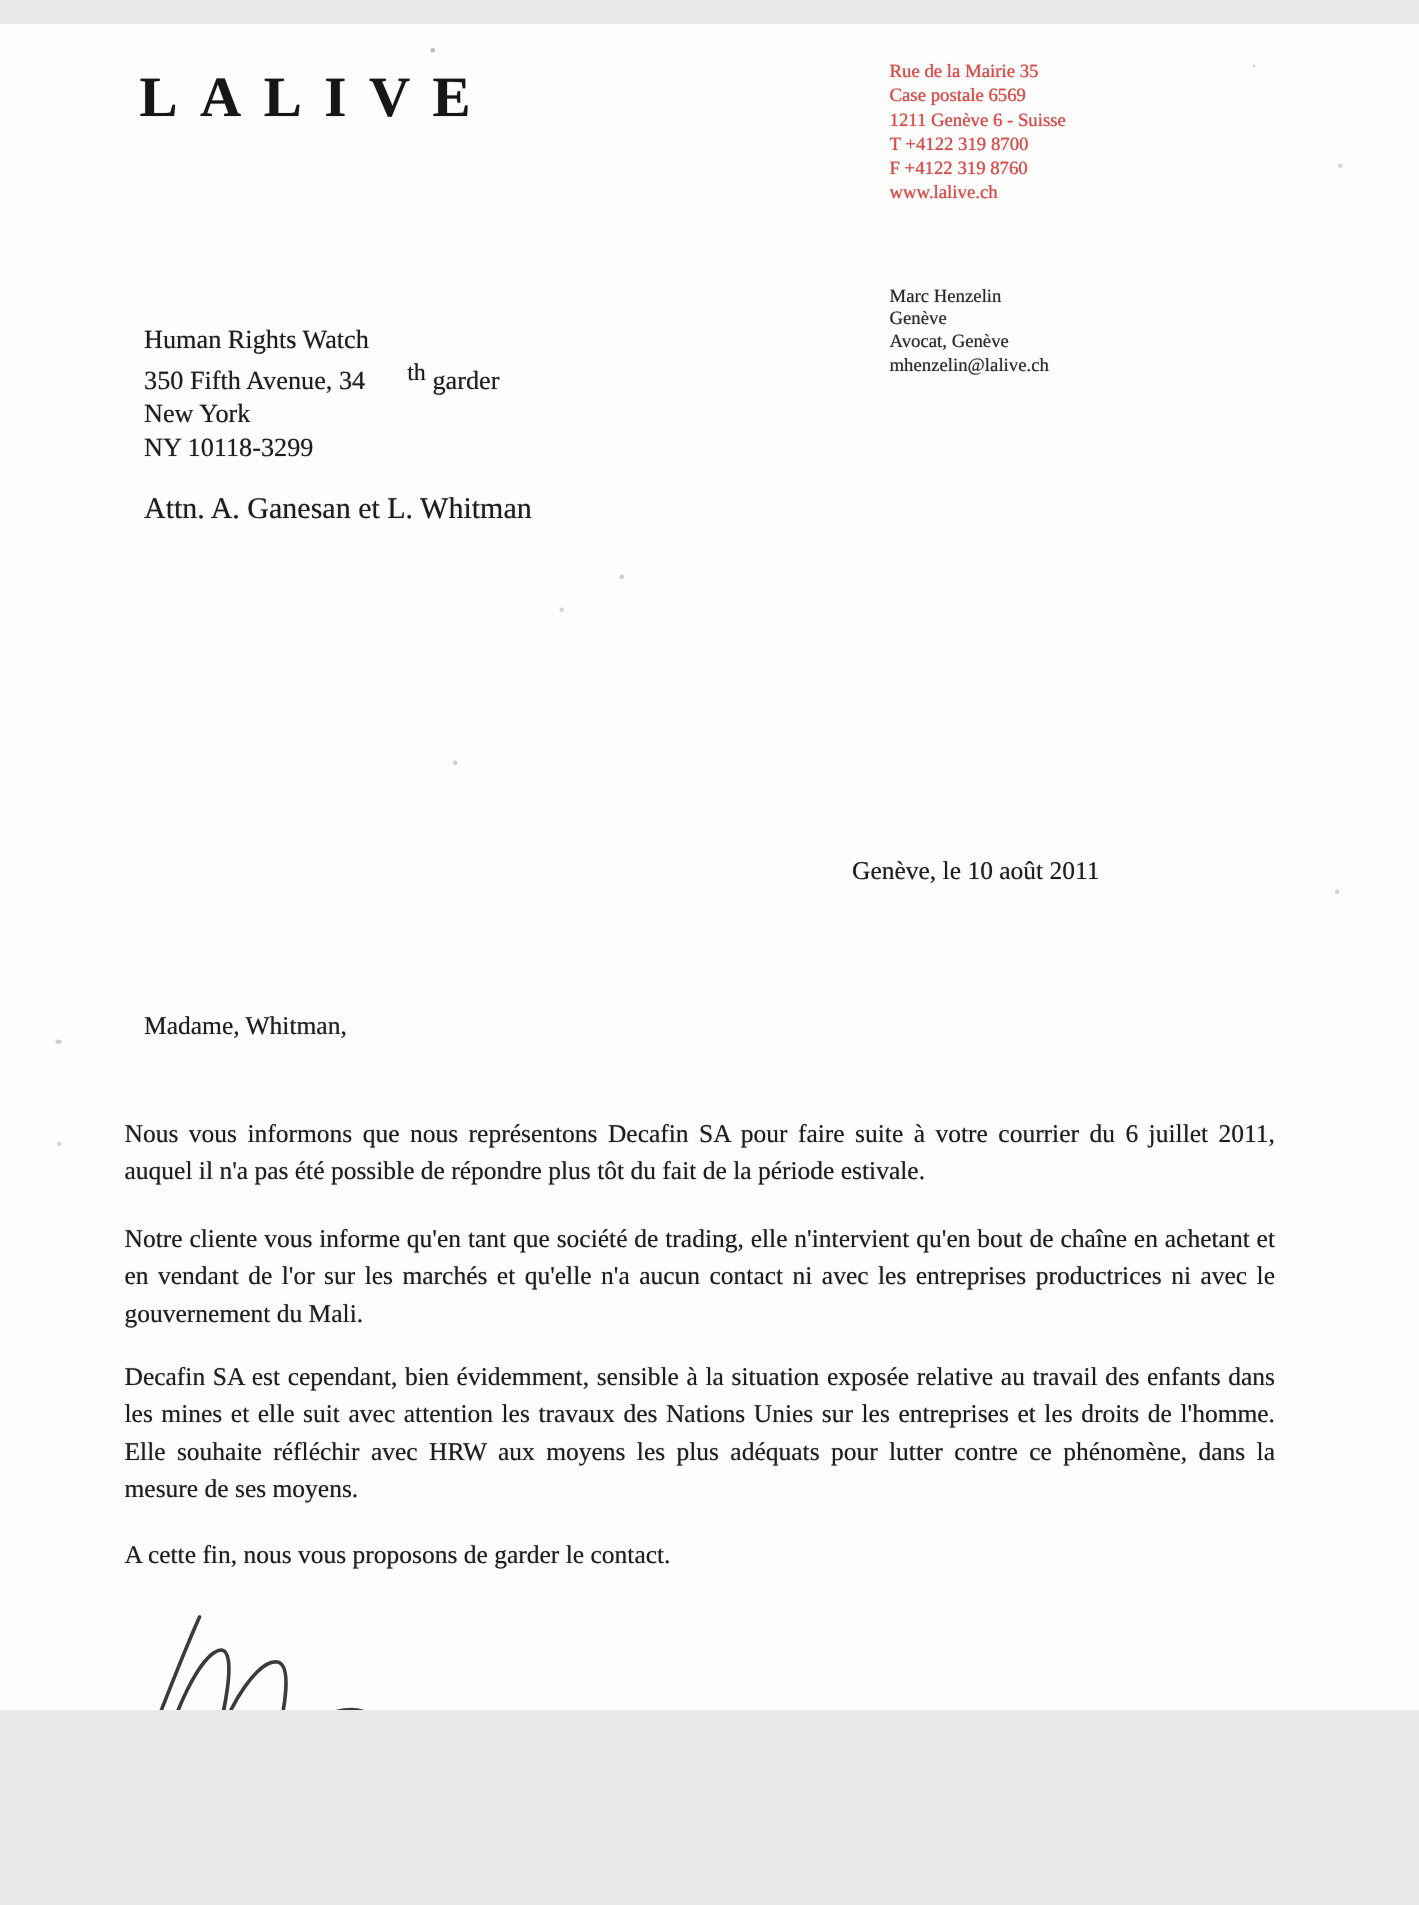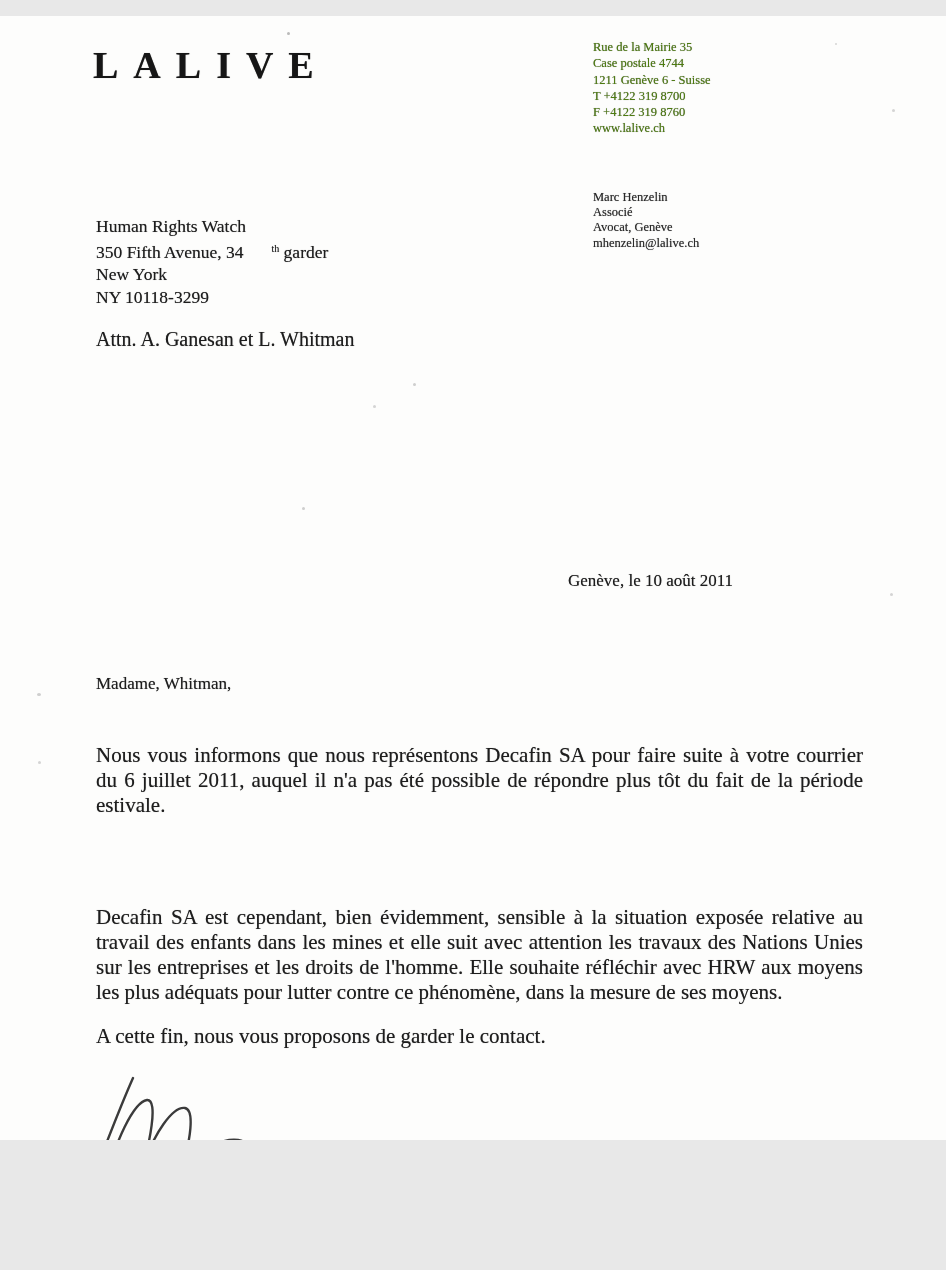--- a/index.html
+++ b/index.html
@@ -17,38 +17,38 @@
   .logo{
     left:93px;top:27px;
     font-size:38px;font-weight:700;
     letter-spacing:15px;
     color:#161616;
     white-space:nowrap;
   }
   .firm-address{
     left:593px;top:23px;
     font-size:12.5px;line-height:16.3px;
-    color:#4d7c0f;
+    color:#ef4444;
   }
   .contact-block{
     left:593px;top:174px;
     font-size:12.5px;line-height:15.2px;
     color:#2a2a2a;
   }
   .recipient{
     left:96px;top:199px;
     font-size:17.5px;line-height:22.6px;
   }
-  .recipient sup{font-size:10px;vertical-align:6px;padding-left:28px;}
+  .recipient sup{font-size:16px;vertical-align:6px;padding-left:28px;}
   .attn{left:96px;top:312px;font-size:20px;}
   .dateline{left:568px;top:555px;font-size:17px;}
   .salutation{left:96px;top:658px;font-size:17px;}
   .body-par{
-    left:96px;width:767px;
-    font-size:21px;line-height:25px;
+    left:83px;width:767px;
+    font-size:17px;line-height:25px;
     text-align:justify;
   }
   .p1{top:727px;}
   .p2{top:797px;}
   .p3{top:889px;}
   .p4{top:1008px;}
   .p5{top:1053px;}
   .sig-name{left:95px;top:1146px;font-size:17.5px;}
   .sig-svg{left:36px;top:1054px;}
   .speck{
@@ -58,48 +58,49 @@
 </style>
 </head>
 <body>
 
 <div class="page">
 
   <div class="abs logo">LALIVE</div>
 
   <div class="abs firm-address">
     <div>Rue de la Mairie 35</div>
-    <div>Case postale 4744</div>
+    <div>Case postale 6569</div>
     <div>1211 Genève 6 - Suisse</div>
     <div>T +4122 319 8700</div>
     <div>F +4122 319 8760</div>
     <div>www.lalive.ch</div>
   </div>
 
   <div class="abs contact-block">
     <div>Marc Henzelin</div>
-    <div>Associé</div>
+    <div>Genève</div>
     <div>Avocat, Genève</div>
     <div>mhenzelin@lalive.ch</div>
   </div>
 
   <div class="abs recipient">
     <div>Human Rights Watch</div>
     <div><span>350 Fifth Avenue, 34</span><sup>th</sup><span> garder</span></div>
     <div>New York</div>
     <div>NY 10118-3299</div>
   </div>
 
   <div class="abs attn">Attn. A. Ganesan et L. Whitman</div>
 
   <div class="abs dateline">Genève, le 10 août 2011</div>
 
   <div class="abs salutation">Madame, Whitman,</div>
 
   <div class="abs body-par p1">Nous vous informons que nous représentons Decafin SA pour faire suite à votre courrier du 6 juillet 2011, auquel il n'a pas été possible de répondre plus tôt du fait de la période estivale.</div>
+  <div class="abs body-par p2">Notre cliente vous informe qu'en tant que société de trading, elle n'intervient qu'en bout de chaîne en achetant et en vendant de l'or sur les marchés et qu'elle n'a aucun contact ni avec les entreprises productrices ni avec le gouvernement du Mali.</div>
   <div class="abs body-par p3">Decafin SA est cependant, bien évidemment, sensible à la situation exposée relative au travail des enfants dans les mines et elle suit avec attention les travaux des Nations Unies sur les entreprises et les droits de l'homme. Elle souhaite réfléchir avec HRW aux moyens les plus adéquats pour lutter contre ce phénomène, dans la mesure de ses moyens.</div>
   <div class="abs body-par p4">A cette fin, nous vous proposons de garder le contact.</div>
 
   <div class="abs sig-name">Marc Henzelin</div>
 
   <svg class="abs sig-svg" width="352" height="216" viewBox="0 0 352 216" fill="none" xmlns="http://www.w3.org/2000/svg">
     <g stroke="#2b2b2b" stroke-width="2.4" stroke-linecap="round" stroke-linejoin="round" opacity="0.92">
       <path d="M 10 213 C 16 204 20 198 25 188 C 44 146 72 64 97 8"></path>
       <path d="M 70 114
         C 78 72 98 32 111 30

